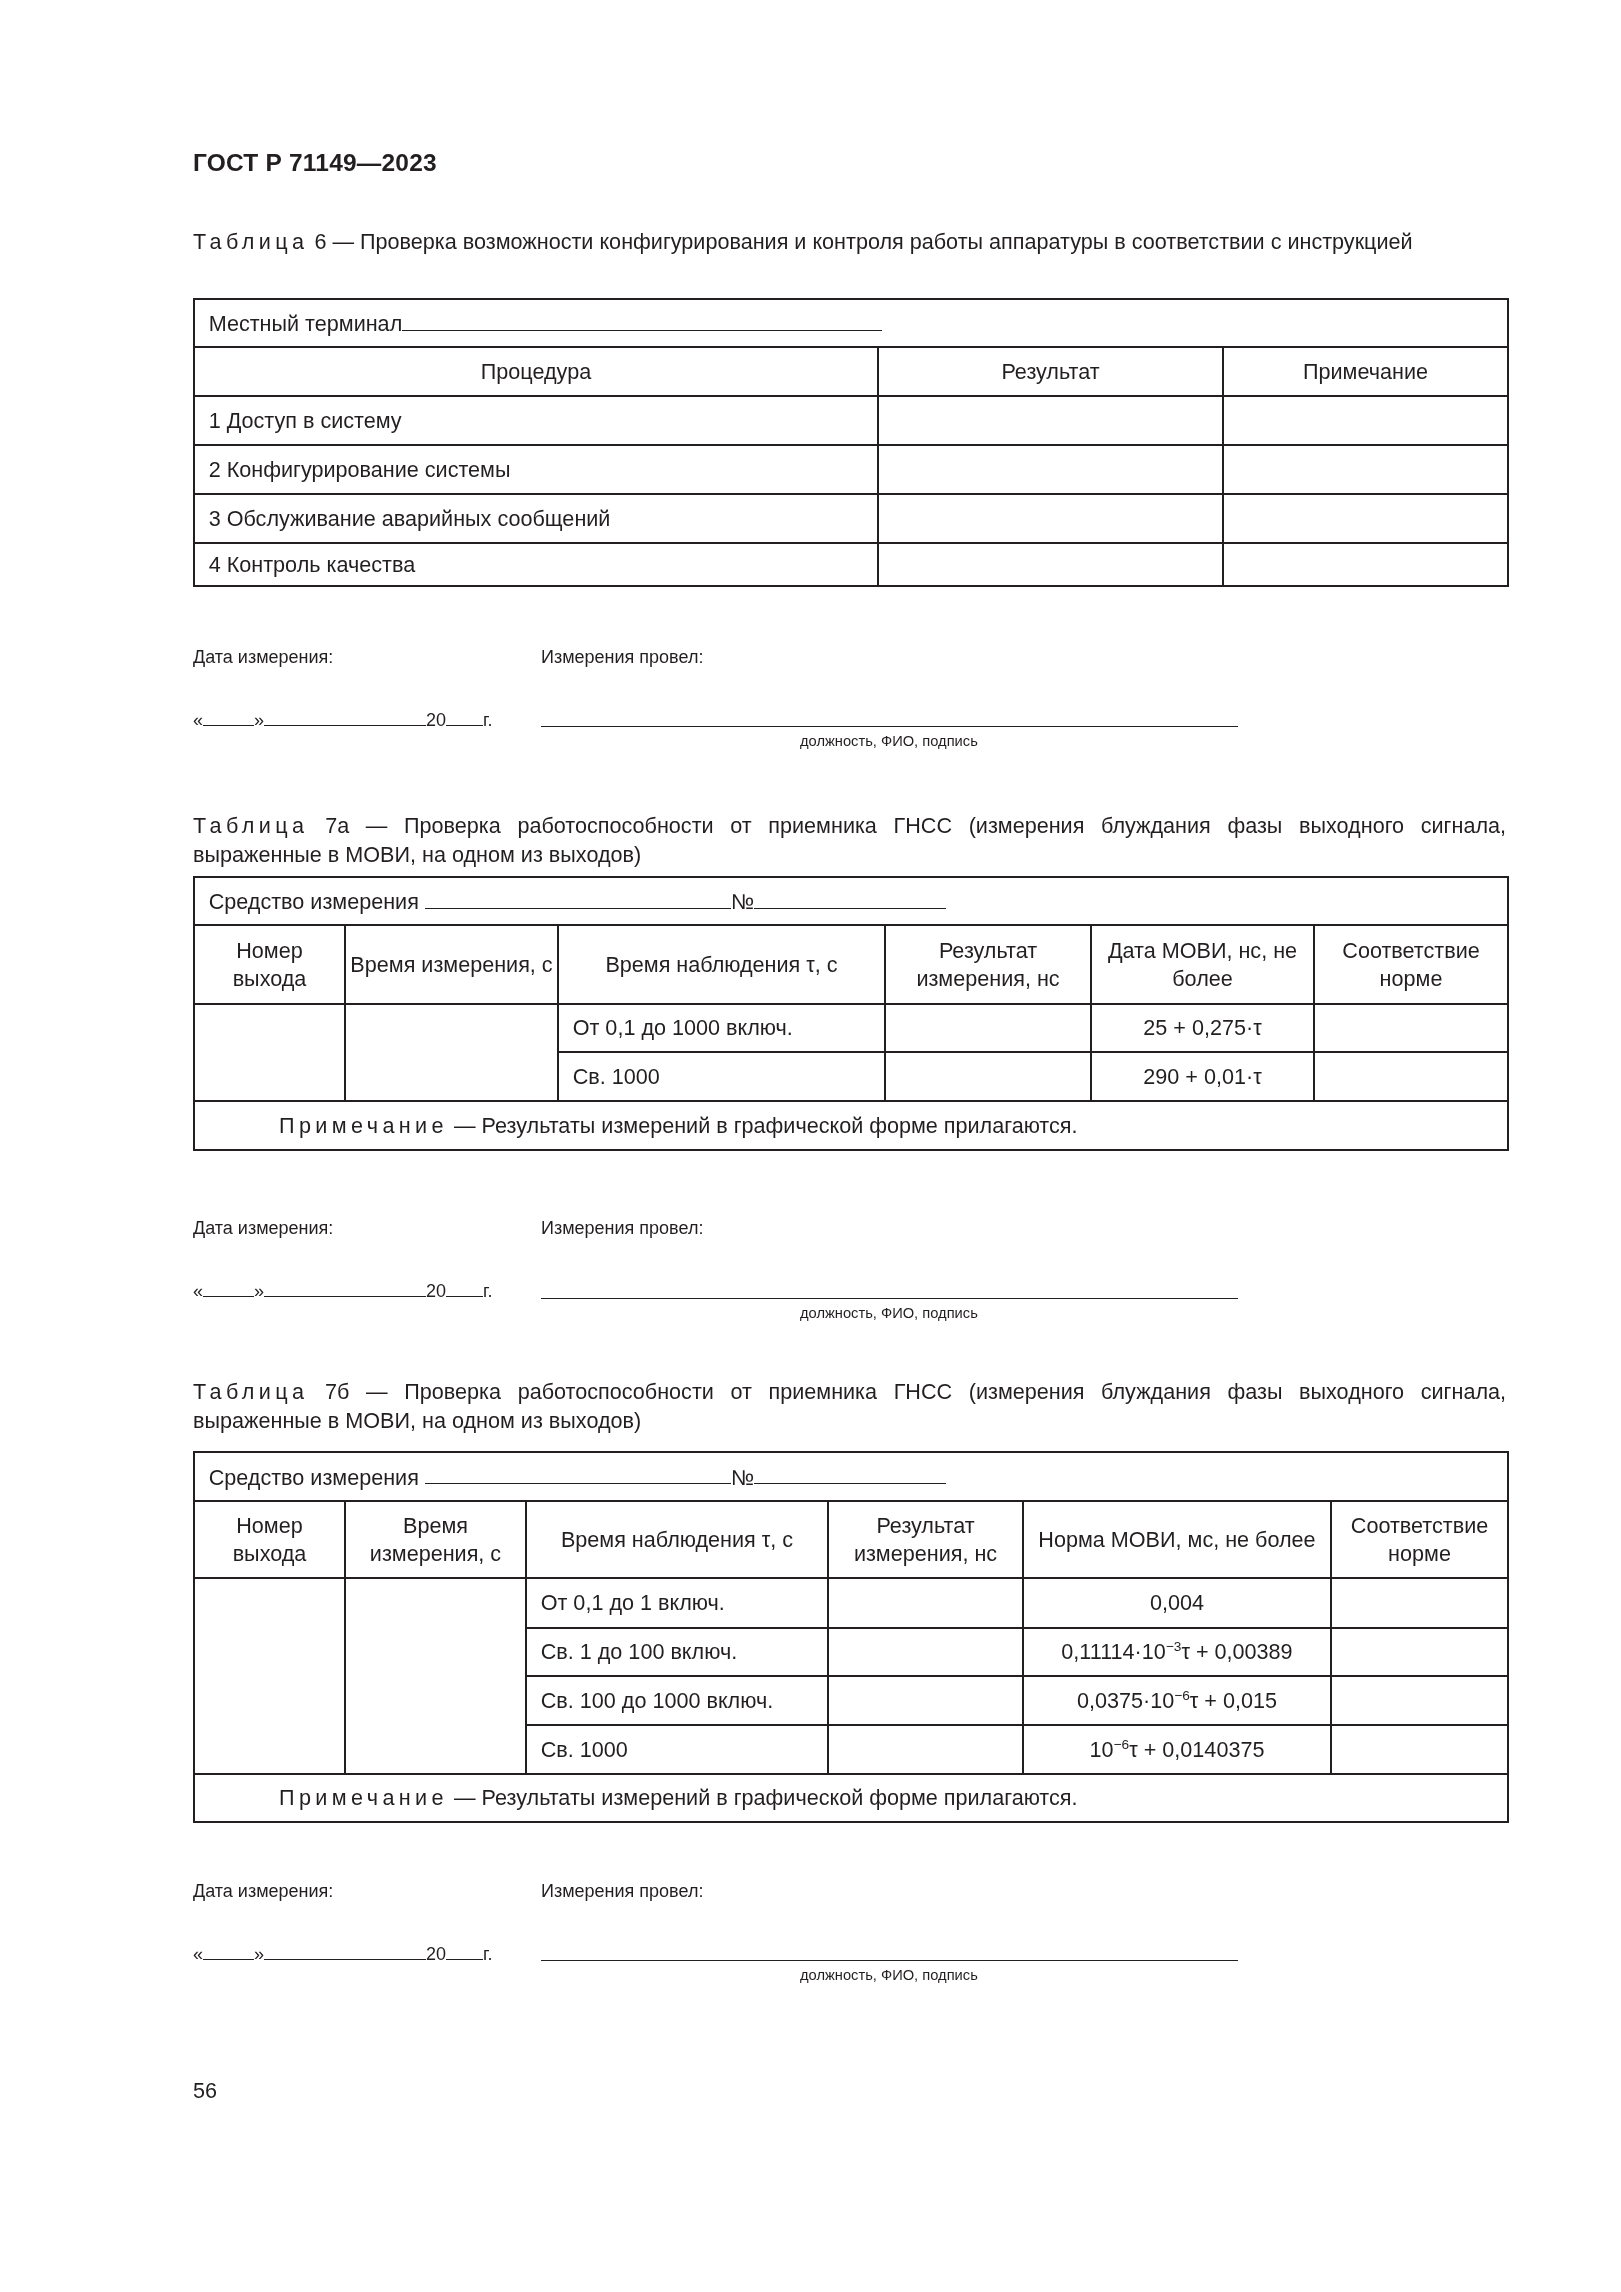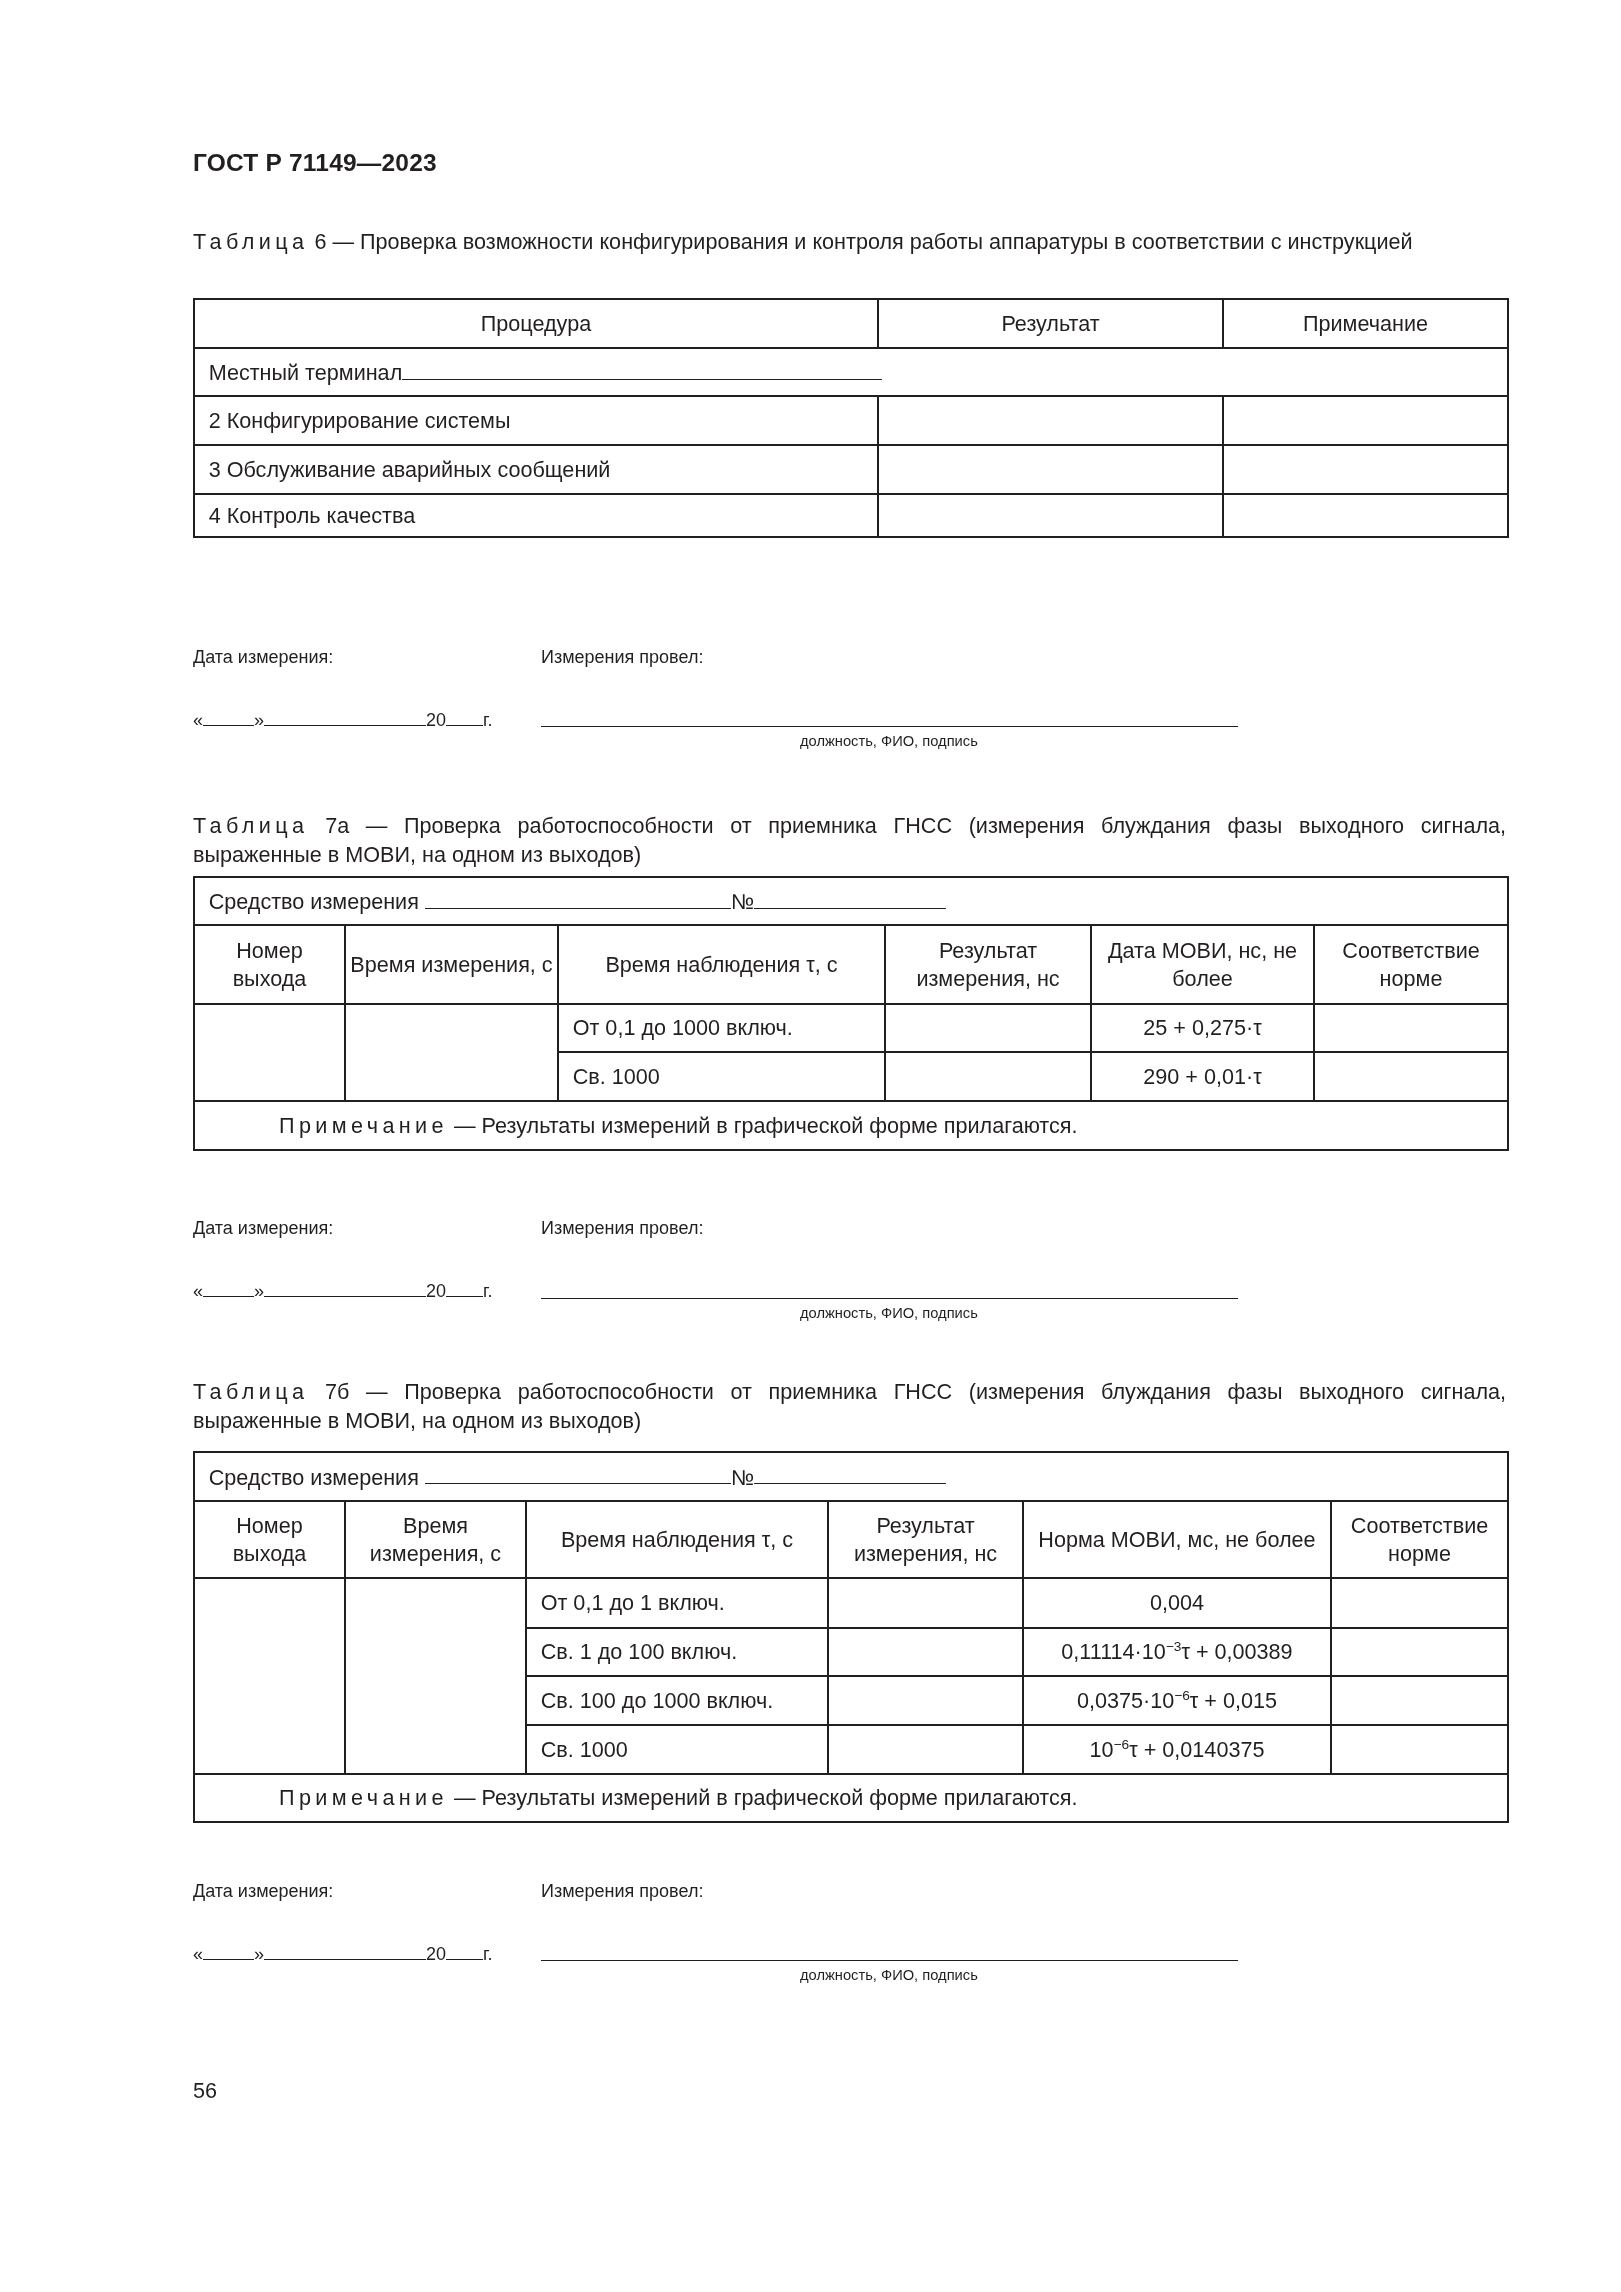--- a/index.html
+++ b/index.html
@@ -31,29 +31,34 @@
   <span>— Проверка возможности конфигурирования и контроля работы аппаратуры в соответствии с инструкцией</span>
 </div>
 
 <table class="t" style="top:298px;">
   <colgroup>
       <col style="width:684px">
       <col style="width:345px">
       <col style="width:285px">
     </colgroup>
   <tbody>
-      <tr style="height:49px">
+      <tr style="height:48px">
+    <td colspan="3">
+      <span>Местный терминал</span><span class="blank" style="width:480px"></span>
+    </td>
+  </tr>
+  <tr style="height:49px">
     <td class="c h">Процедура</td>
     <td class="c h">Результат</td>
     <td class="c h">Примечание</td>
   </tr>
-  <tr style="height:48px">
-    <td colspan="3">
-      <span>Местный терминал</span><span class="blank" style="width:480px"></span>
-    </td>
+  <tr style="height:49px">
+    <td>1 Доступ в систему</td>
+    <td></td>
+    <td></td>
   </tr>
   <tr style="height:49px">
     <td>2 Конфигурирование системы</td>
     <td></td>
     <td></td>
   </tr>
   <tr style="height:49px">
     <td>3 Обслуживание аварийных сообщений</td>
     <td></td>
     <td></td>

